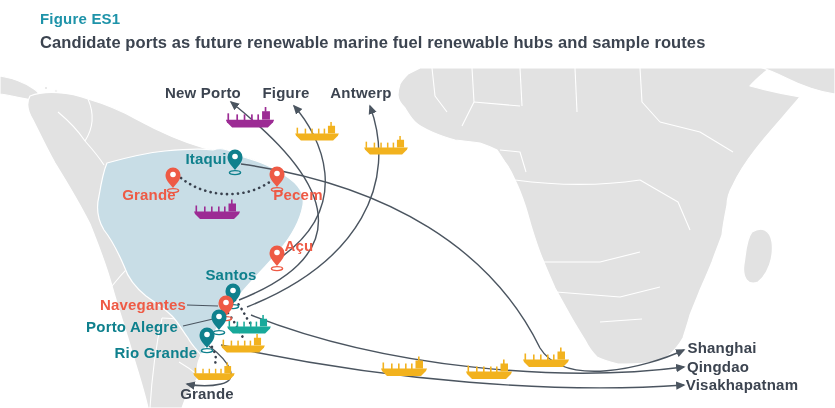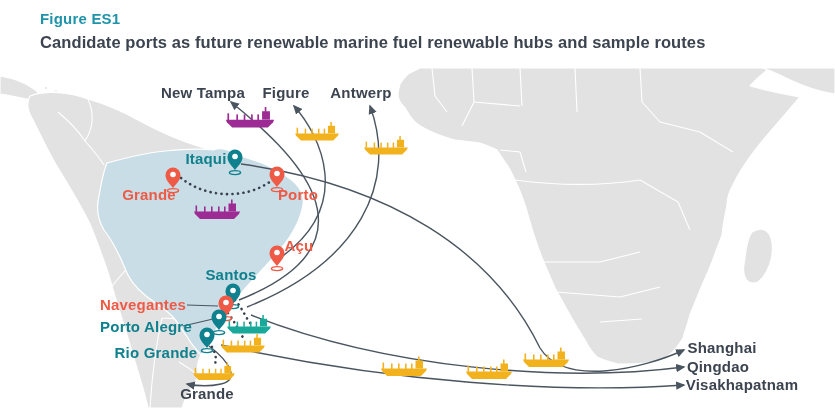--- a/index.html
+++ b/index.html
@@ -136,27 +136,27 @@
         <use href="#pin-shape" transform="translate(233,304)" style="color:#0f808d"></use>
         <use href="#pin-shape" transform="translate(226,316)" style="color:#ee5a45"></use>
         <use href="#pin-shape" transform="translate(219,330)" style="color:#0f808d"></use>
         <use href="#pin-shape" transform="translate(207,348)" style="color:#0f808d"></use>
       </g>
   </svg>
 
   <div id="labels">
       <span class="map-label lbl-teal" style="left: 206px; top: 158px;">Itaqui</span>
       <span class="map-label lbl-orange" style="left: 149px; top: 194px;">Grande</span>
-      <span class="map-label lbl-orange" style="left: 298px; top: 194px;">Porto</span>
+      <span class="map-label lbl-orange" style="left: 298px; top: 194px;">Pecem</span>
       <span class="map-label lbl-orange" style="left: 299px; top: 245px;">Açu</span>
       <span class="map-label lbl-teal" style="left: 231px; top: 274px;">Santos</span>
       <span class="map-label lbl-orange" style="left: 143px; top: 304px;">Navegantes</span>
-      <span class="map-label lbl-teal" style="left: 146px; top: 326px;">Porto Alegre</span>
+      <span class="map-label lbl-teal" style="left: 132px; top: 326px;">Porto Alegre</span>
       <span class="map-label lbl-teal" style="left: 156px; top: 352px;">Rio Grande</span>
-      <span class="map-label lbl-dest" style="left: 203px; top: 92px;">New Tampa</span>
+      <span class="map-label lbl-dest" style="left: 203px; top: 92px;">New Porto</span>
       <span class="map-label lbl-dest" style="left: 286px; top: 92px;">Figure</span>
       <span class="map-label lbl-dest" style="left: 361px; top: 92px;">Antwerp</span>
       <span class="map-label lbl-dest" style="left: 207px; top: 393px;">Grande</span>
       <span class="map-label lbl-dest" style="left: 722px; top: 347px;">Shanghai</span>
       <span class="map-label lbl-dest" style="left: 718px; top: 366px;">Qingdao</span>
       <span class="map-label lbl-dest" style="left: 742px; top: 384px;">Visakhapatnam</span>
     </div>
 
 </div>
 

